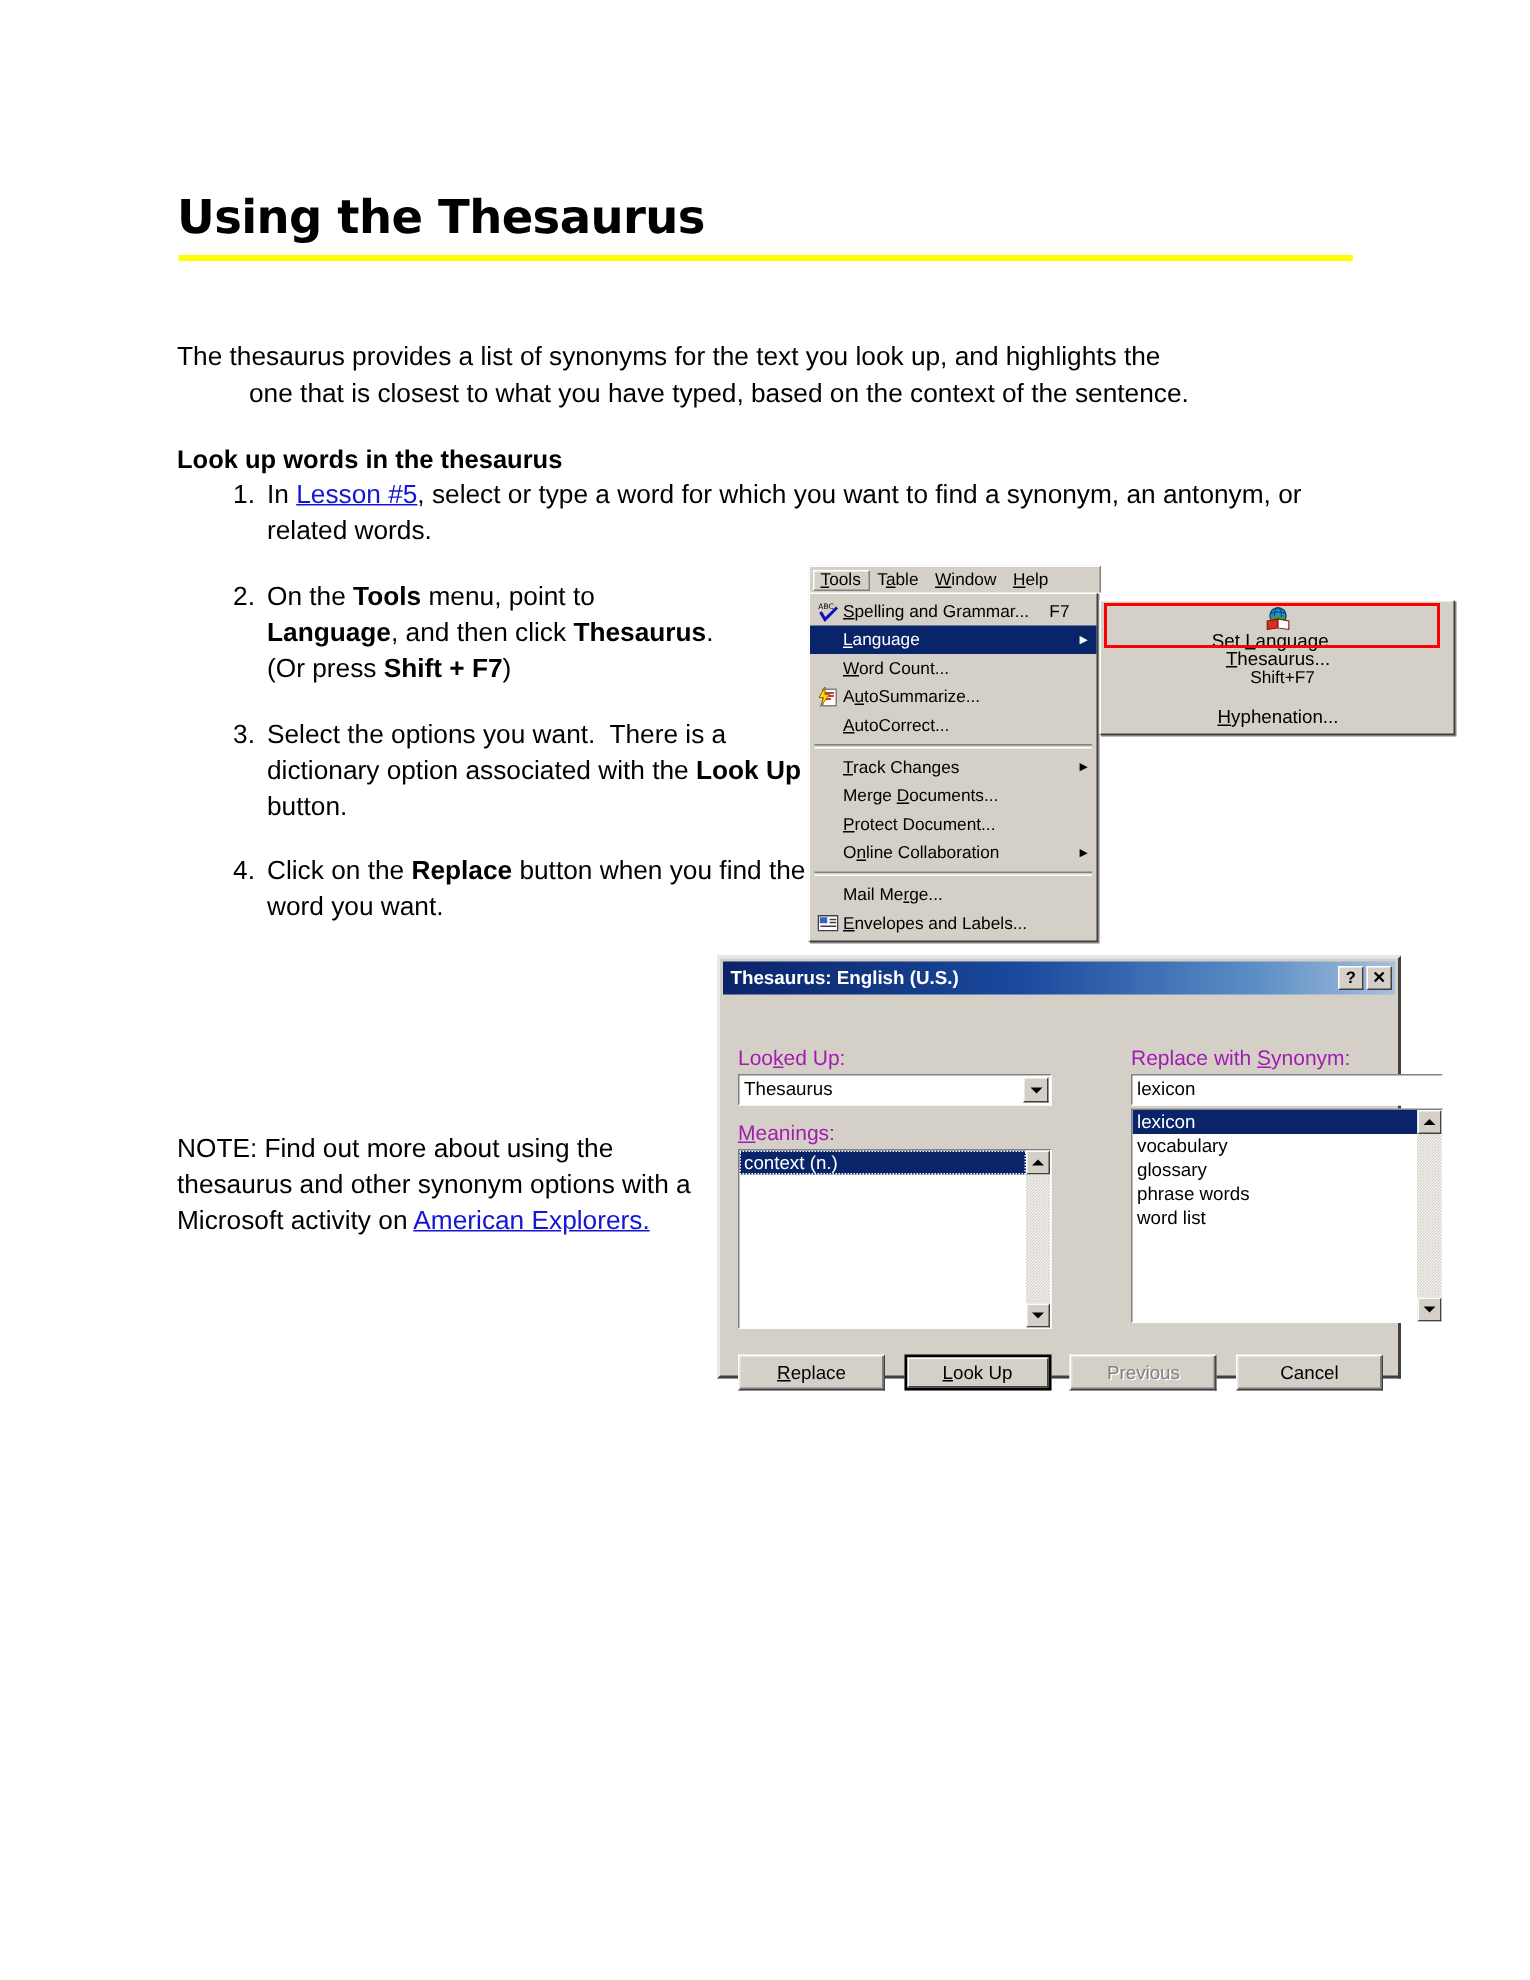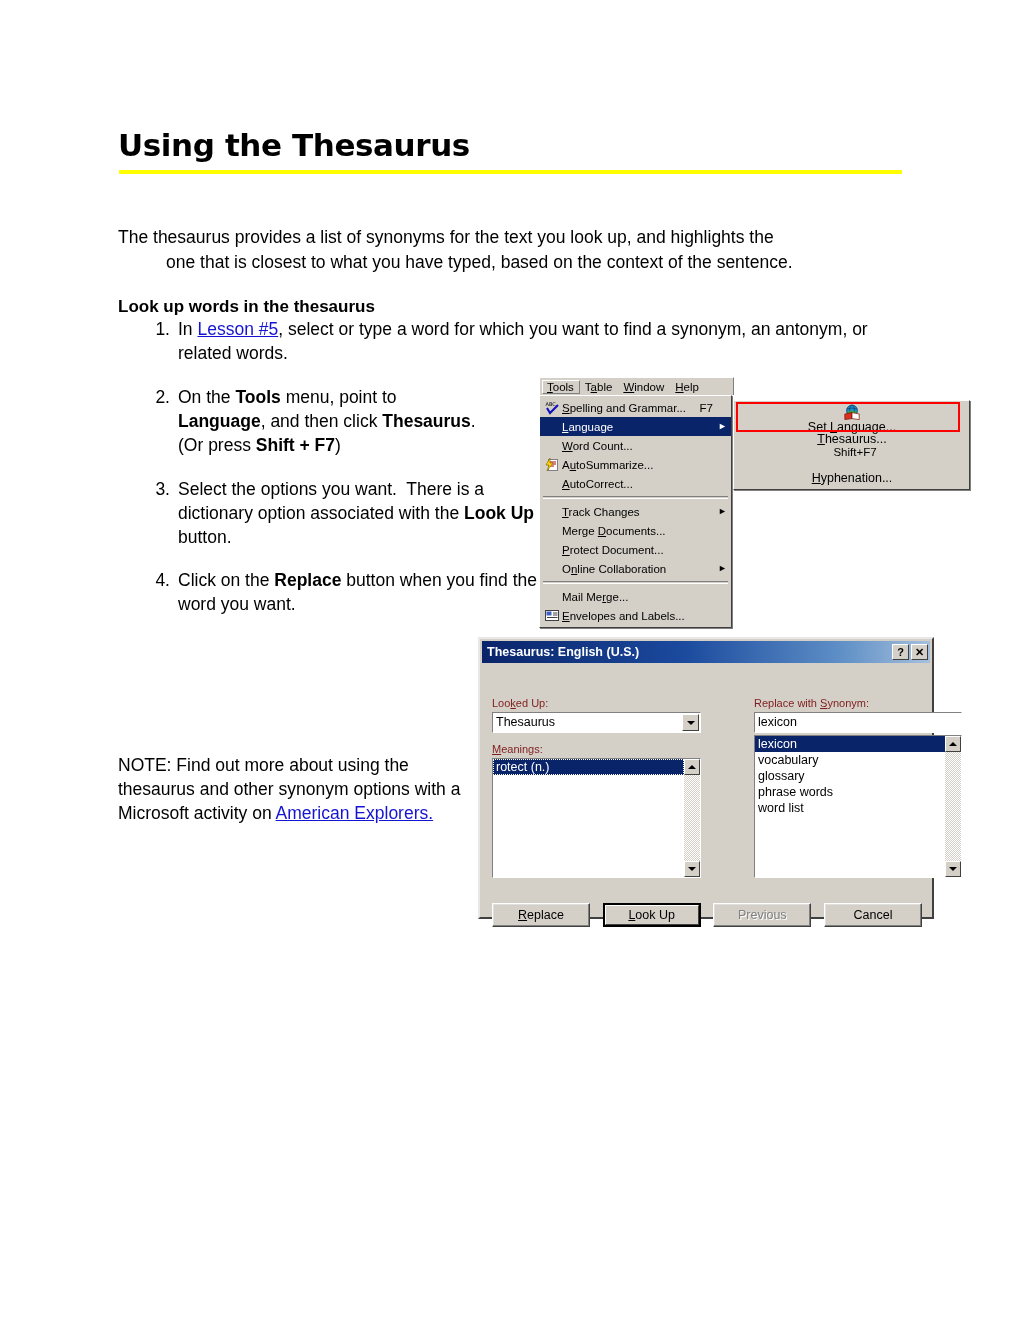--- a/index.html
+++ b/index.html
@@ -273,23 +273,23 @@
     width: 209px;
   }
   .col-right {
     position: absolute;
     left: 234px;
     top: 34px;
     width: 208px;
     padding-left: 40px;
   }
   .fld-label {
-    font-size: 11px;
+    font-size: 14px;
     margin-bottom: 3px;
-    color: #7f1d1d;
+    color: #a21caf;
   }
   .combo {
     display: flex;
     height: 21px;
     background: #ffffff;
     border: 1px solid;
     border-color: #808080 #ffffff #ffffff #808080;
     box-sizing: border-box;
     align-items: stretch;
   }
@@ -641,21 +641,21 @@
         <div class="combo">
           <span class="val">Thesaurus</span>
           <span class="dd">
               <span class="tri-down"></span>
             </span>
         </div>
 
         <div class="fld-label" style="margin-top:10px;"><u>M</u>eanings:</div>
         <div class="listbox" style="height:120px;">
           <div class="lb-items">
-            <div class="lb-item sel focus">rotect (n.)</div>
+            <div class="lb-item sel focus">context (n.)</div>
           </div>
           <div class="vscroll">
             <div class="sb-btn">
                 <span class="tri-up"></span>
               </div>
             <div class="track"></div>
             <div class="sb-btn">
                 <span class="tri-down"></span>
               </div>
           </div>

